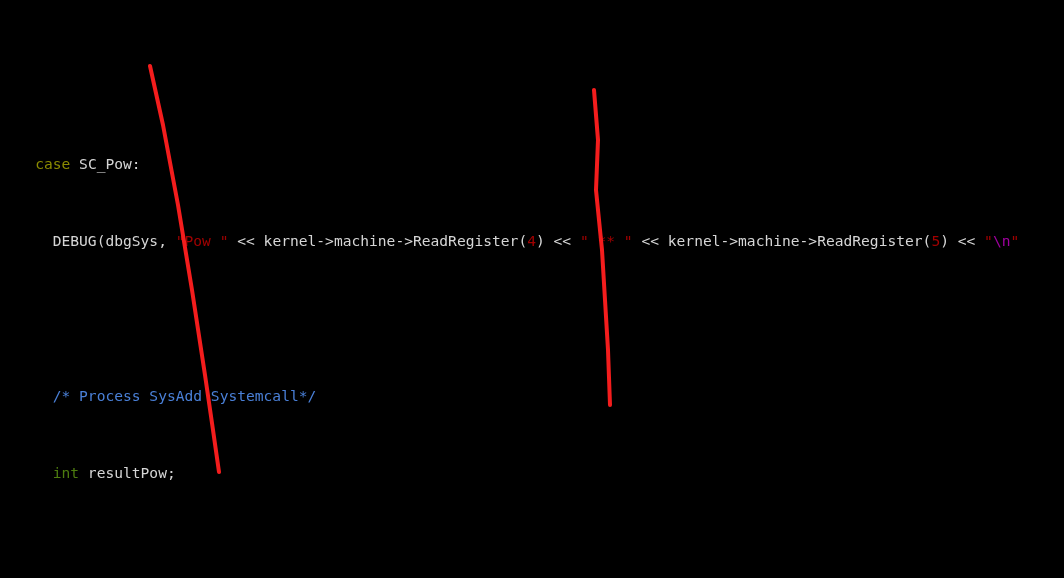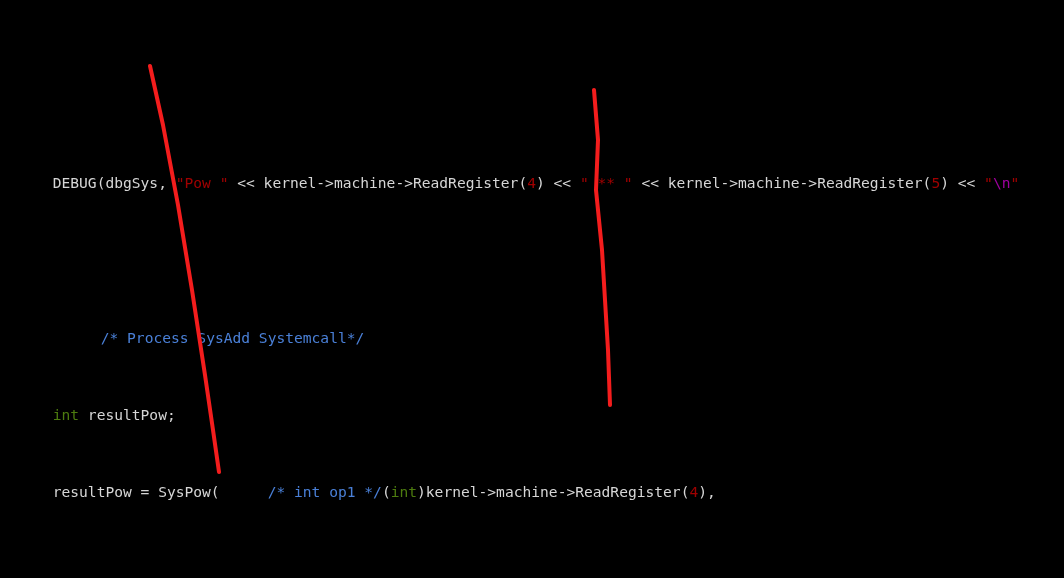--- a/index.html
+++ b/index.html
@@ -31,21 +31,21 @@
     height: 19.3px;
     white-space: pre;
     overflow: hidden;
   }
   
   .kw   { color: #8b8b00; }   
   .typ  { color: #00a000; }   
   .str  { color: #a00000; }   
   .esc  { color: #a000a0; }   
   .num  { color: #a00000; }   
-  .cmt  { color: #4a80d8; margin-left: 48px; }   
+  .cmt  { color: #4a80d8; }   
   .pln  { color: #d6d6d6; }
 
   
   #annotations {
     position: absolute;
     left: 0;
     top: 0;
     width: 1064px;
     height: 578px;
     pointer-events: none;
@@ -53,30 +53,30 @@
 </style>
 <style>#screen{background:#000000;}#code{color:#d6d6d6;}.kw{color:#8b8b00;}.typ{color:#4d7c0f;}.str{color:#a00000;}.esc{color:#a000a0;}.num{color:#a00000;}.cmt{color:#4a80d8;}.pln{color:#d6d6d6;}</style></head>
 <body>
 
 <div id="screen">
 
   <div id="code">
 
     <div class="ln"></div>
 
+    <div class="ln"><span class="pln">    </span><span class="kw">case</span><span class="pln"> SC_Pow:</span></div>
 
     <div class="ln"><span class="pln">      DEBUG(dbgSys, </span><span class="str">"Pow "</span><span class="pln"> &lt;&lt; kernel-&gt;machine-&gt;ReadRegister(</span><span class="num">4</span><span class="pln">) &lt;&lt; </span><span class="str">" ** "</span><span class="pln"> &lt;&lt; kernel-&gt;machine-&gt;ReadRegister(</span><span class="num">5</span><span class="pln">) &lt;&lt; </span><span class="str">"</span><span class="esc">\n</span><span class="str">"</span></div>
 
     <div class="ln"></div>
 
     <div class="ln"><span class="pln">      </span><span class="cmt">/* Process SysAdd Systemcall*/</span></div>
 
     <div class="ln"><span class="pln">      </span><span class="typ">int</span><span class="pln"> resultPow;</span></div>
 
-    <div class="ln"><span class="pln">      resultPow = SysPow(</span><span class="cmt">/* int op1 */</span><span class="pln">(</span><span class="typ">int</span><span class="pln">)kernel-&gt;machine-&gt;ReadRegister(</span><span class="num">4</span><span class="pln">),</span></div>
 
     
 
     
 
     
 
     
 
     

